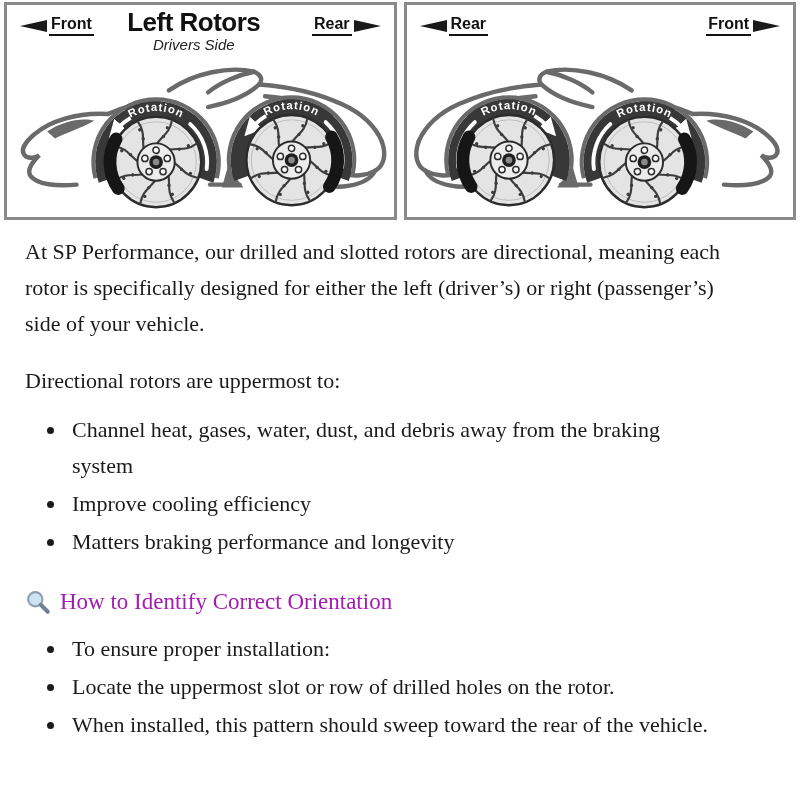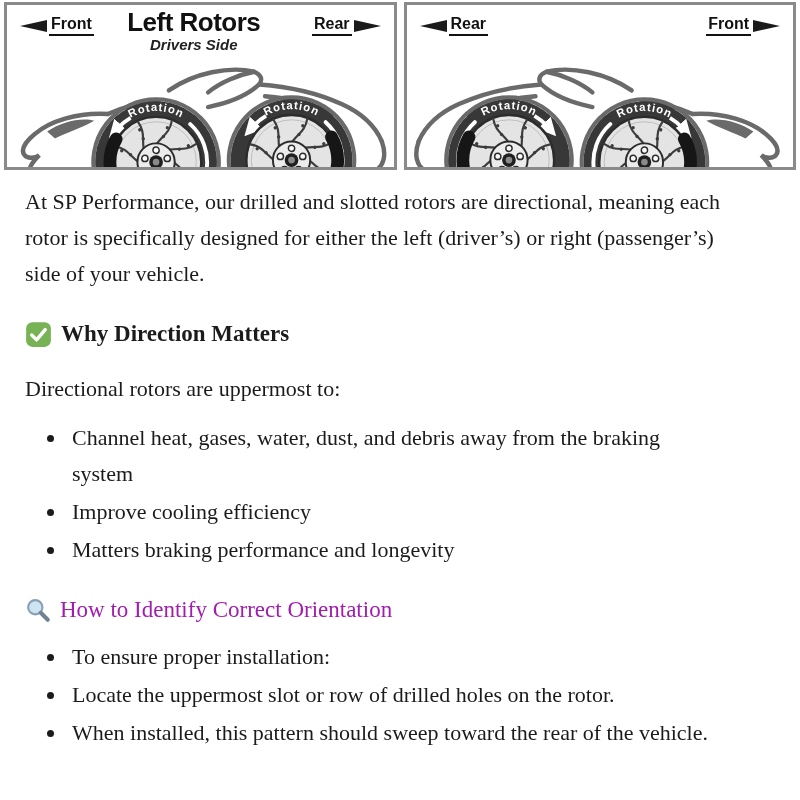--- a/index.html
+++ b/index.html
@@ -1,25 +1,25 @@
 <!DOCTYPE html>
 <html><head>
 <meta charset="utf-8">
 <style>
   * { margin:0; padding:0; box-sizing:border-box; }
   html,body { background:#ffffff; width:800px; }
   body { font-family:"Liberation Serif", serif; color:#1b1b1b; }
 
   
   .diagram { display:flex; gap:7px; padding:2px 4px 0 4px; }
-  .panel { flex:1; border:3px solid #8a8a8a; height:168px; background:#fff; overflow:hidden; }
+  .panel { flex:1; border:3px solid #8a8a8a; height:218px; background:#fff; overflow:hidden; }
   .panel-header { position:relative; height:52px; font-family:"Liberation Sans", sans-serif; }
   .panel-center { position:absolute; left:0; right:13px; top:4px; text-align:center; }
   .panel-title { font-size:26px; font-weight:800; letter-spacing:-0.5px; color:#111; line-height:1.0; }
-  .panel-subtitle { font-size:15px; font-weight:700; font-style:italic; color:#222; margin-top:1px;text-align:center; }
+  .panel-subtitle { font-size:15px; font-weight:400; font-style:italic; color:#222; margin-top:1px;text-align:center; }
   .dir { position:absolute; top:10px; display:flex; align-items:center; gap:2px; }
   .dir-left { left:12px; }
   .dir-right { right:12px; }
   .dir-label { font-size:16px; font-weight:700; color:#111; border-bottom:2.5px solid #111; padding:0 2px 1px 2px; }
   .dir svg { display:block; }
   .car-svg { display:block; width:100%; height:160px; }
 
   
   .content { padding:8px 40px 10px 25px; font-size:22px; line-height:36px; }
   .content .intro { margin:6px 0 0 0; max-width:716px; }
@@ -215,29 +215,20 @@
         <text font-family="Liberation Sans, sans-serif" font-size="11.5" font-weight="bold" fill="#ffffff" letter-spacing="1">
           <textPath href="#ta-r2" startOffset="50%" text-anchor="middle">Rotation</textPath>
         </text>
       </svg>
     </div>
   </div>
 
   <div class="content">
     <p class="intro">At SP Performance, our drilled and slotted rotors are directional, meaning each rotor is specifically designed for either the left (driver’s) or right (passenger’s) side of your vehicle.</p>
 
-    <h2>
-      <span class="emoji">
-        <svg viewBox="0 0 24 24" width="27" height="27">
-            <rect x="1" y="1" width="22" height="22" rx="5.5" fill="#77b255"></rect>
-            <path d="M6 12.5 L10.3 16.8 L18 7.6" stroke="#ffffff" stroke-width="3" fill="none" stroke-linecap="round" stroke-linejoin="round"></path>
-          </svg>
-      </span>
-      <span>Why Direction Matters</span>
-    </h2>
 
     <p class="lead">Directional rotors are uppermost to:</p>
 
     <ul>
       <li>Channel heat, gases, water, dust, and debris away from the braking system</li>
       <li>Improve cooling efficiency</li>
       <li>Matters braking performance and longevity</li>
     </ul>
 
     <h3>

